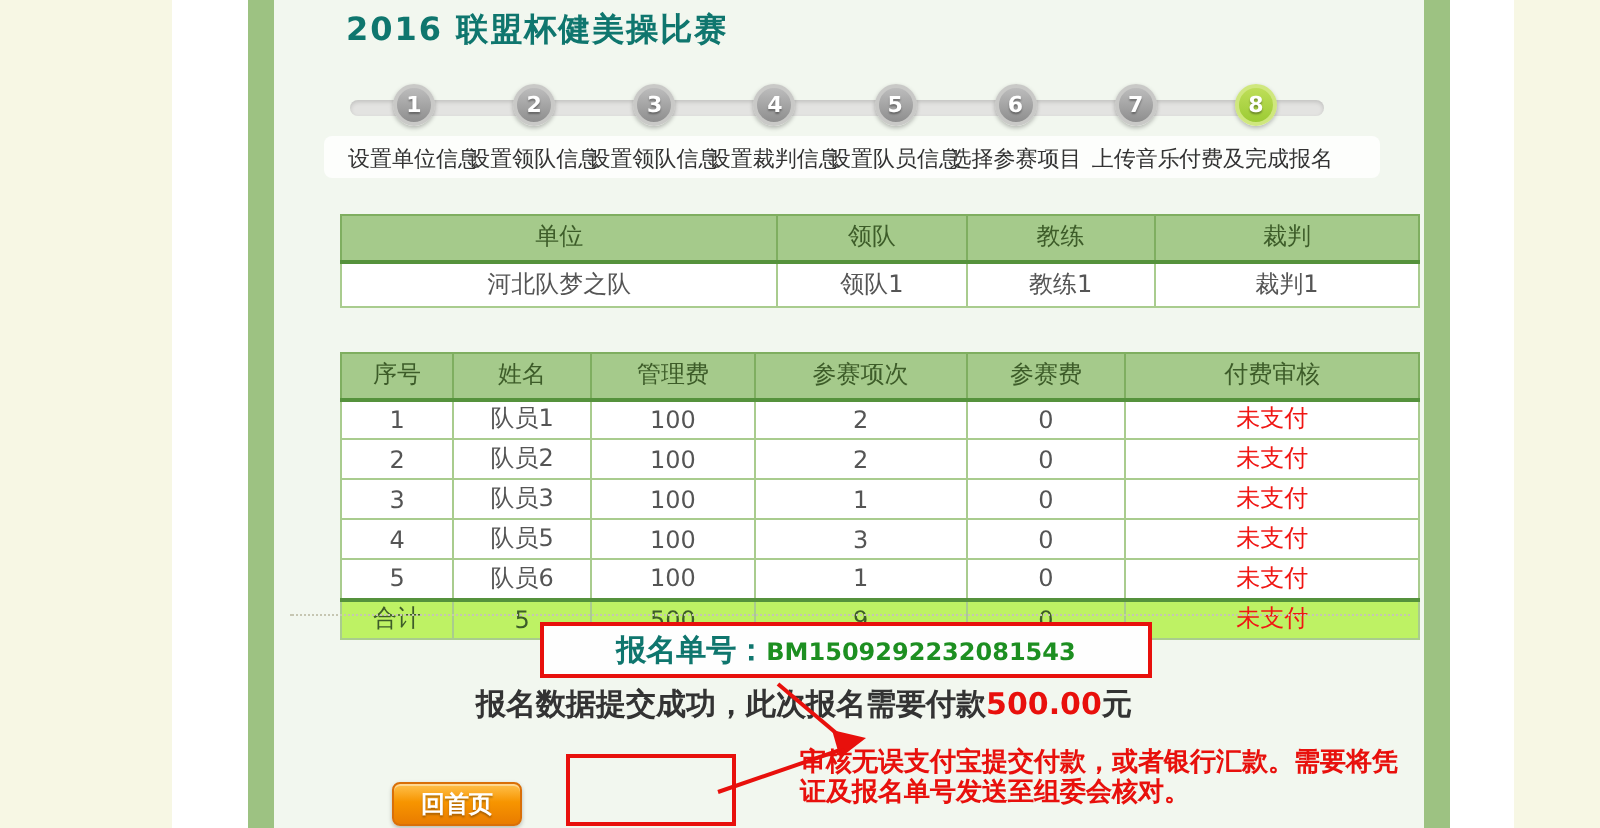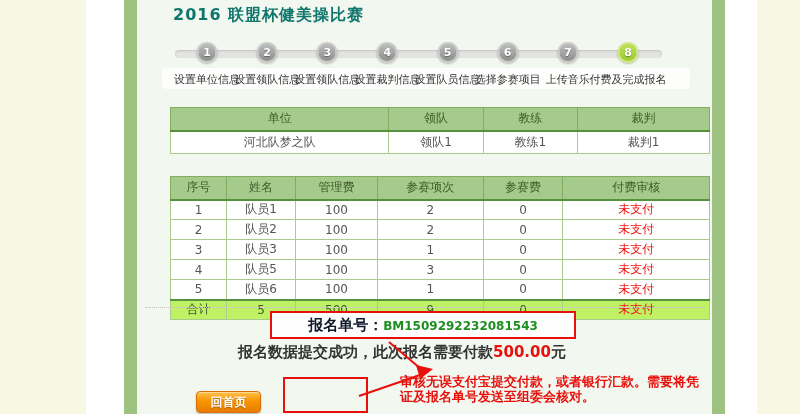--- a/index.html
+++ b/index.html
@@ -48,21 +48,21 @@
   tfoot td { background:#bef264; border-top:2px solid #55923c; color:#3d5c29; }
   .red { color:#f01613; }
 
   .dotted-sep { position:absolute; left:8px; top:307px; width:560px;
     border-top:1px dotted #c6c6b2; }
 
   
   .order-box { position:absolute; left:133px; top:311px; width:306px; height:28px;
     border:2px solid #e8100c; background:#fefefe; text-align:center;
     line-height:24px; white-space:nowrap; }
-  .order-label { color:#0f172a; font-size:15px; font-weight:bold;text-align:center; }
+  .order-label { color:#0f766e; font-size:15px; font-weight:bold;text-align:center; }
   .order-number { color:#1d8f21; font-size:12px; font-weight:bold; }
 
   .success-line { position:absolute; left:0; top:343px; width:500px;
     text-align:center; padding-left:30px; font-size:15px; font-weight:bold;
     color:#333; }
   .amount { color:#e8100c; }
 
   
   .btn { position:absolute; background:linear-gradient(#ffc14d,#f79500 45%,#e97c00);
     border:1px solid #d96f08; border-radius:4px; color:#fff; font-weight:bold;

